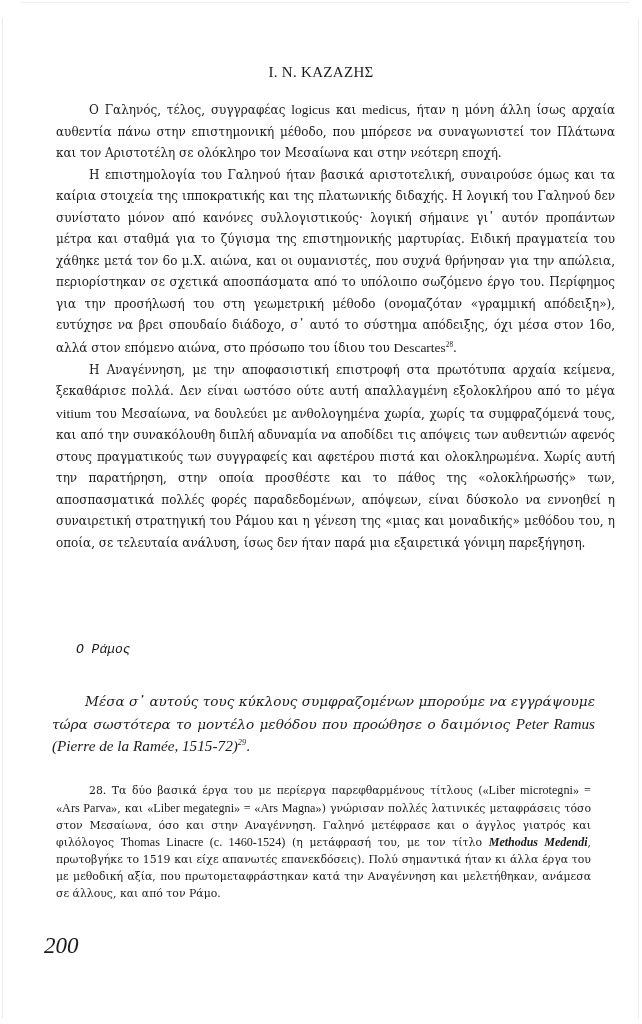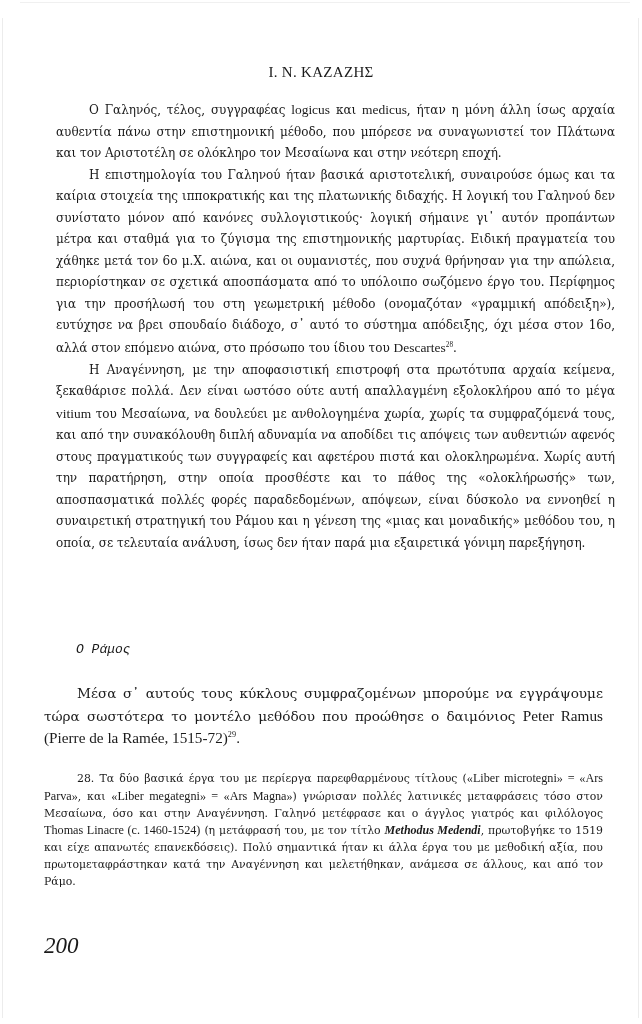--- a/index.html
+++ b/index.html
@@ -22,27 +22,27 @@
     .body-text p { margin: 0; text-indent: 33px; }
     .section-heading {
       position: absolute; left: 44px; top: 642px;
       font-family: Liberation Mono, monospace; font-style: italic; font-size: 13px; margin-left: 32px;
     }
     .body-text-2 {
       position: absolute; left: 44px; width: 559px; top: 683px;
       font-size: 13.6px; line-height: 21.55px; text-align: justify;
       font-family: "DejaVu Serif", serif;
     }
-    .body-text-2 p { margin: 0; text-indent: 33px; }
+    .body-text-2 p { margin: 8px; text-indent: 33px; font-style: italic; }
     .footnotes {
       position: absolute; left: 44px; width: 559px; top: 770px;
       font-size: 10.9px; line-height: 16.8px; text-align: justify;
       font-family: "DejaVu Serif", serif;
     }
-    .footnotes p { margin: 0; text-indent: 33px; }
+    .footnotes p { margin: 12px; text-indent: 33px; }
     .latin { font-family: "Liberation Serif", serif; font-size: 1.12em; }
     .latin-i { font-family: "Liberation Serif", serif; font-style: italic; font-weight: bold; font-size: 1.1em; }
     sup { font-size: 0.6em; line-height: 0; vertical-align: super; font-family: "Liberation Serif", serif; }
     .page-number {
       position: absolute; left: 44px; top: 933px;
       font-family: "Liberation Serif", serif; font-style: italic; font-size: 23px;
     }
   </style>
 </head>
 <body>

